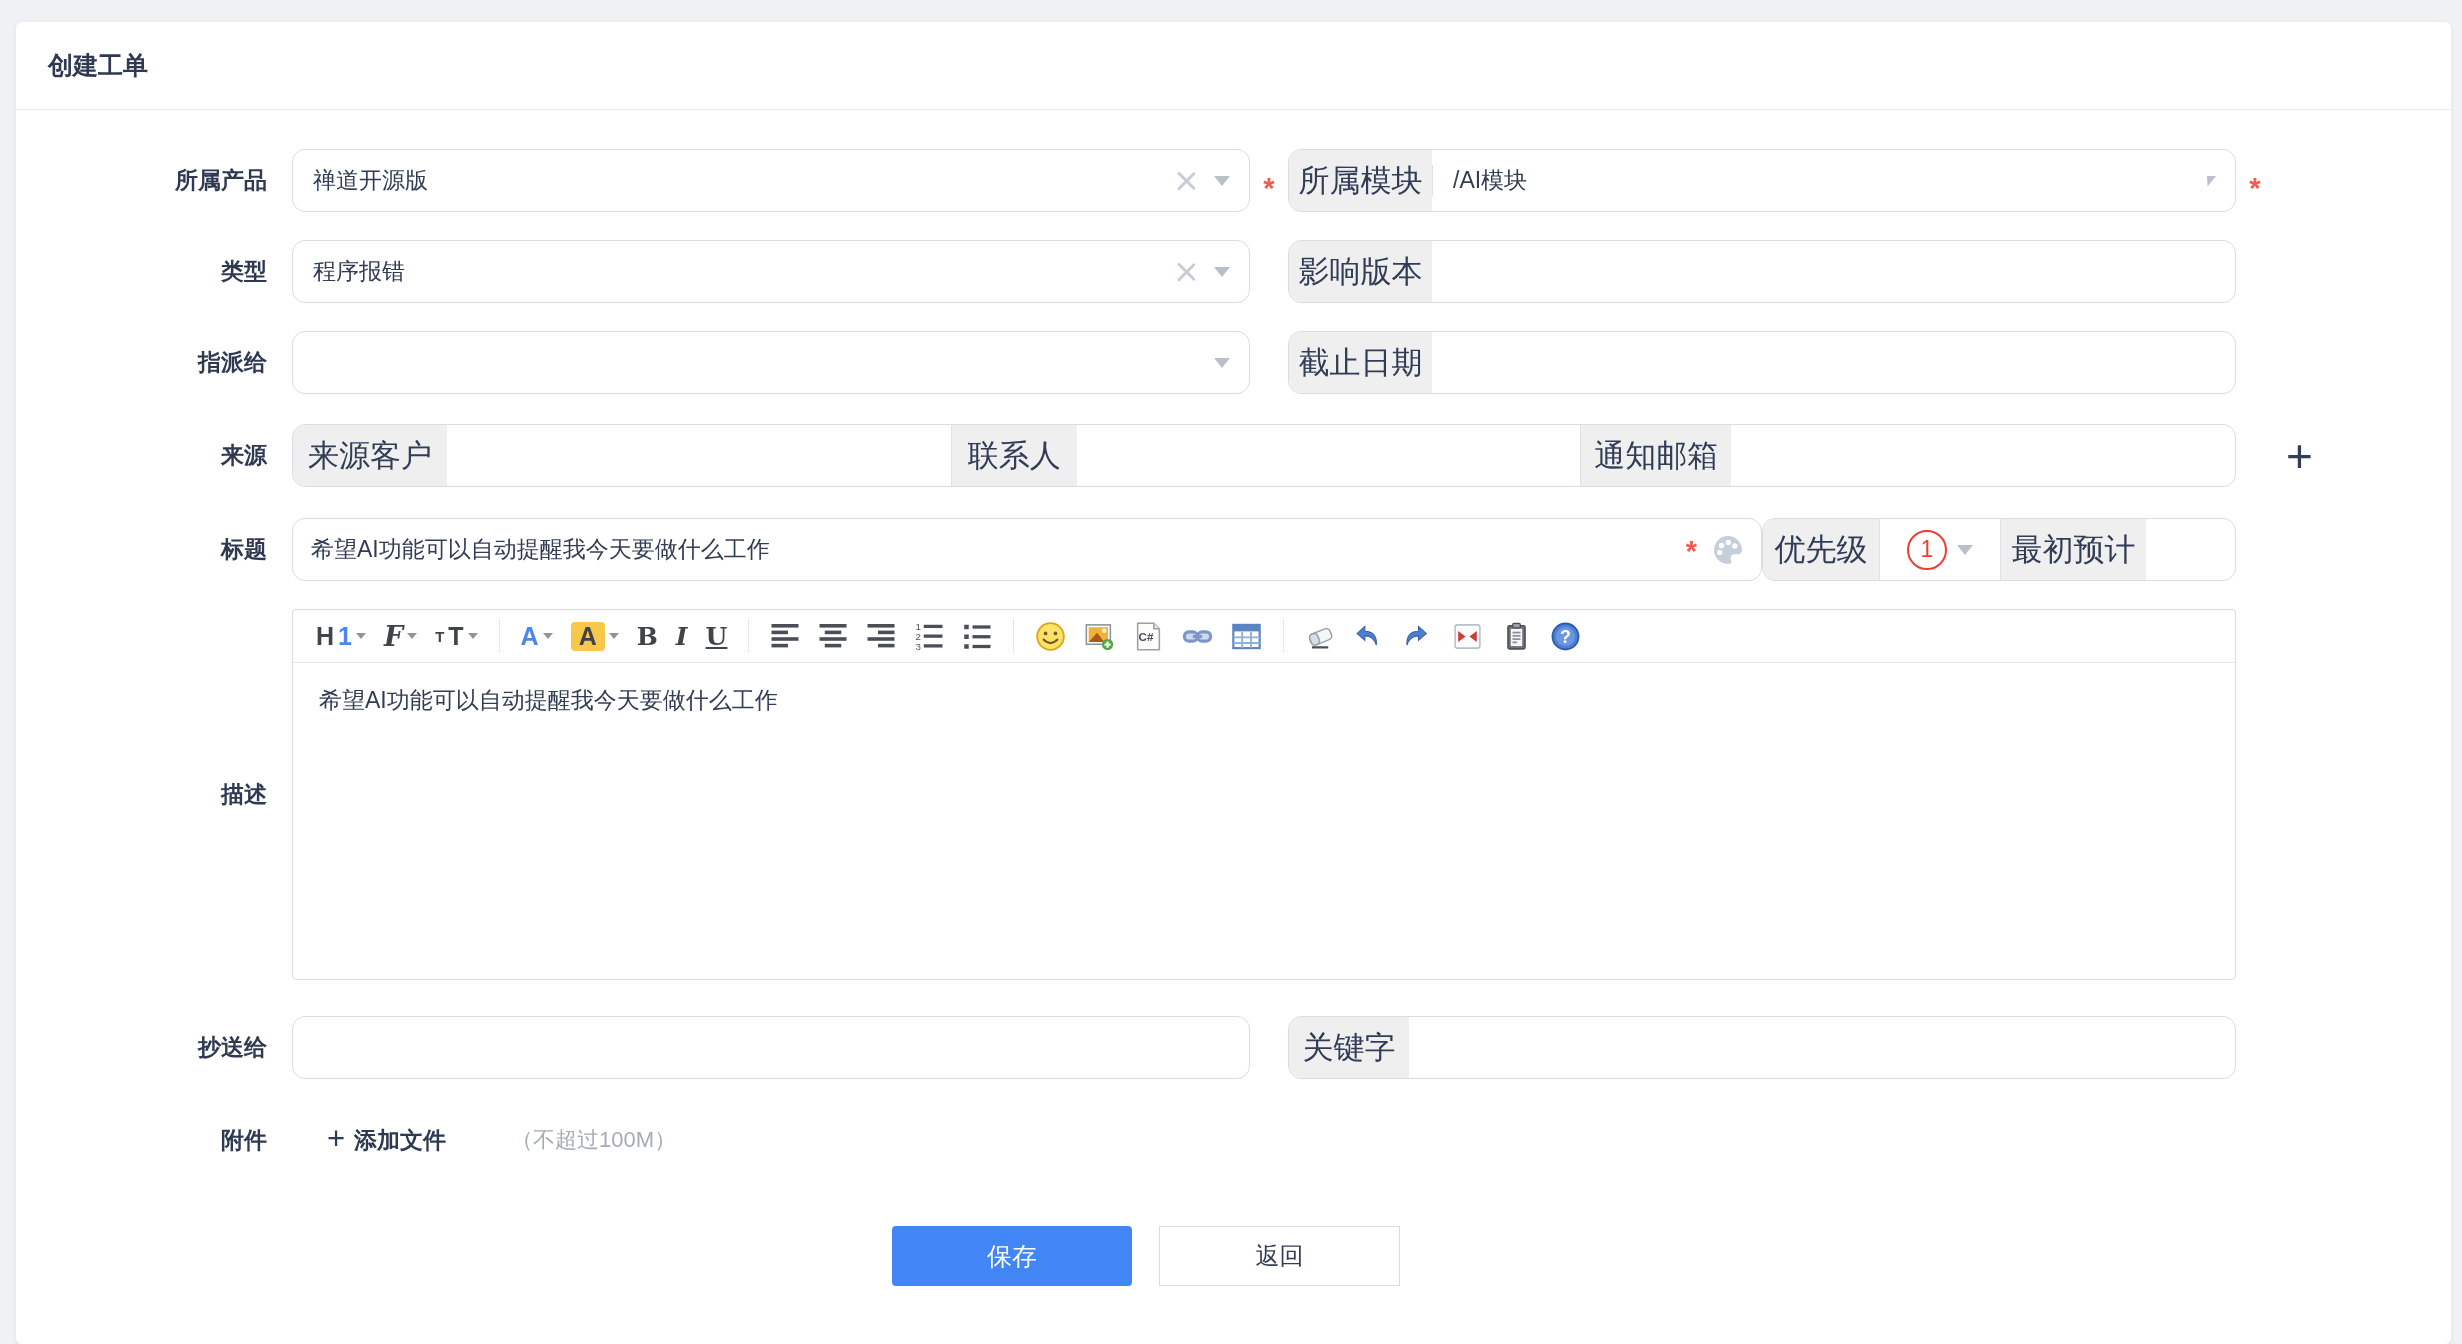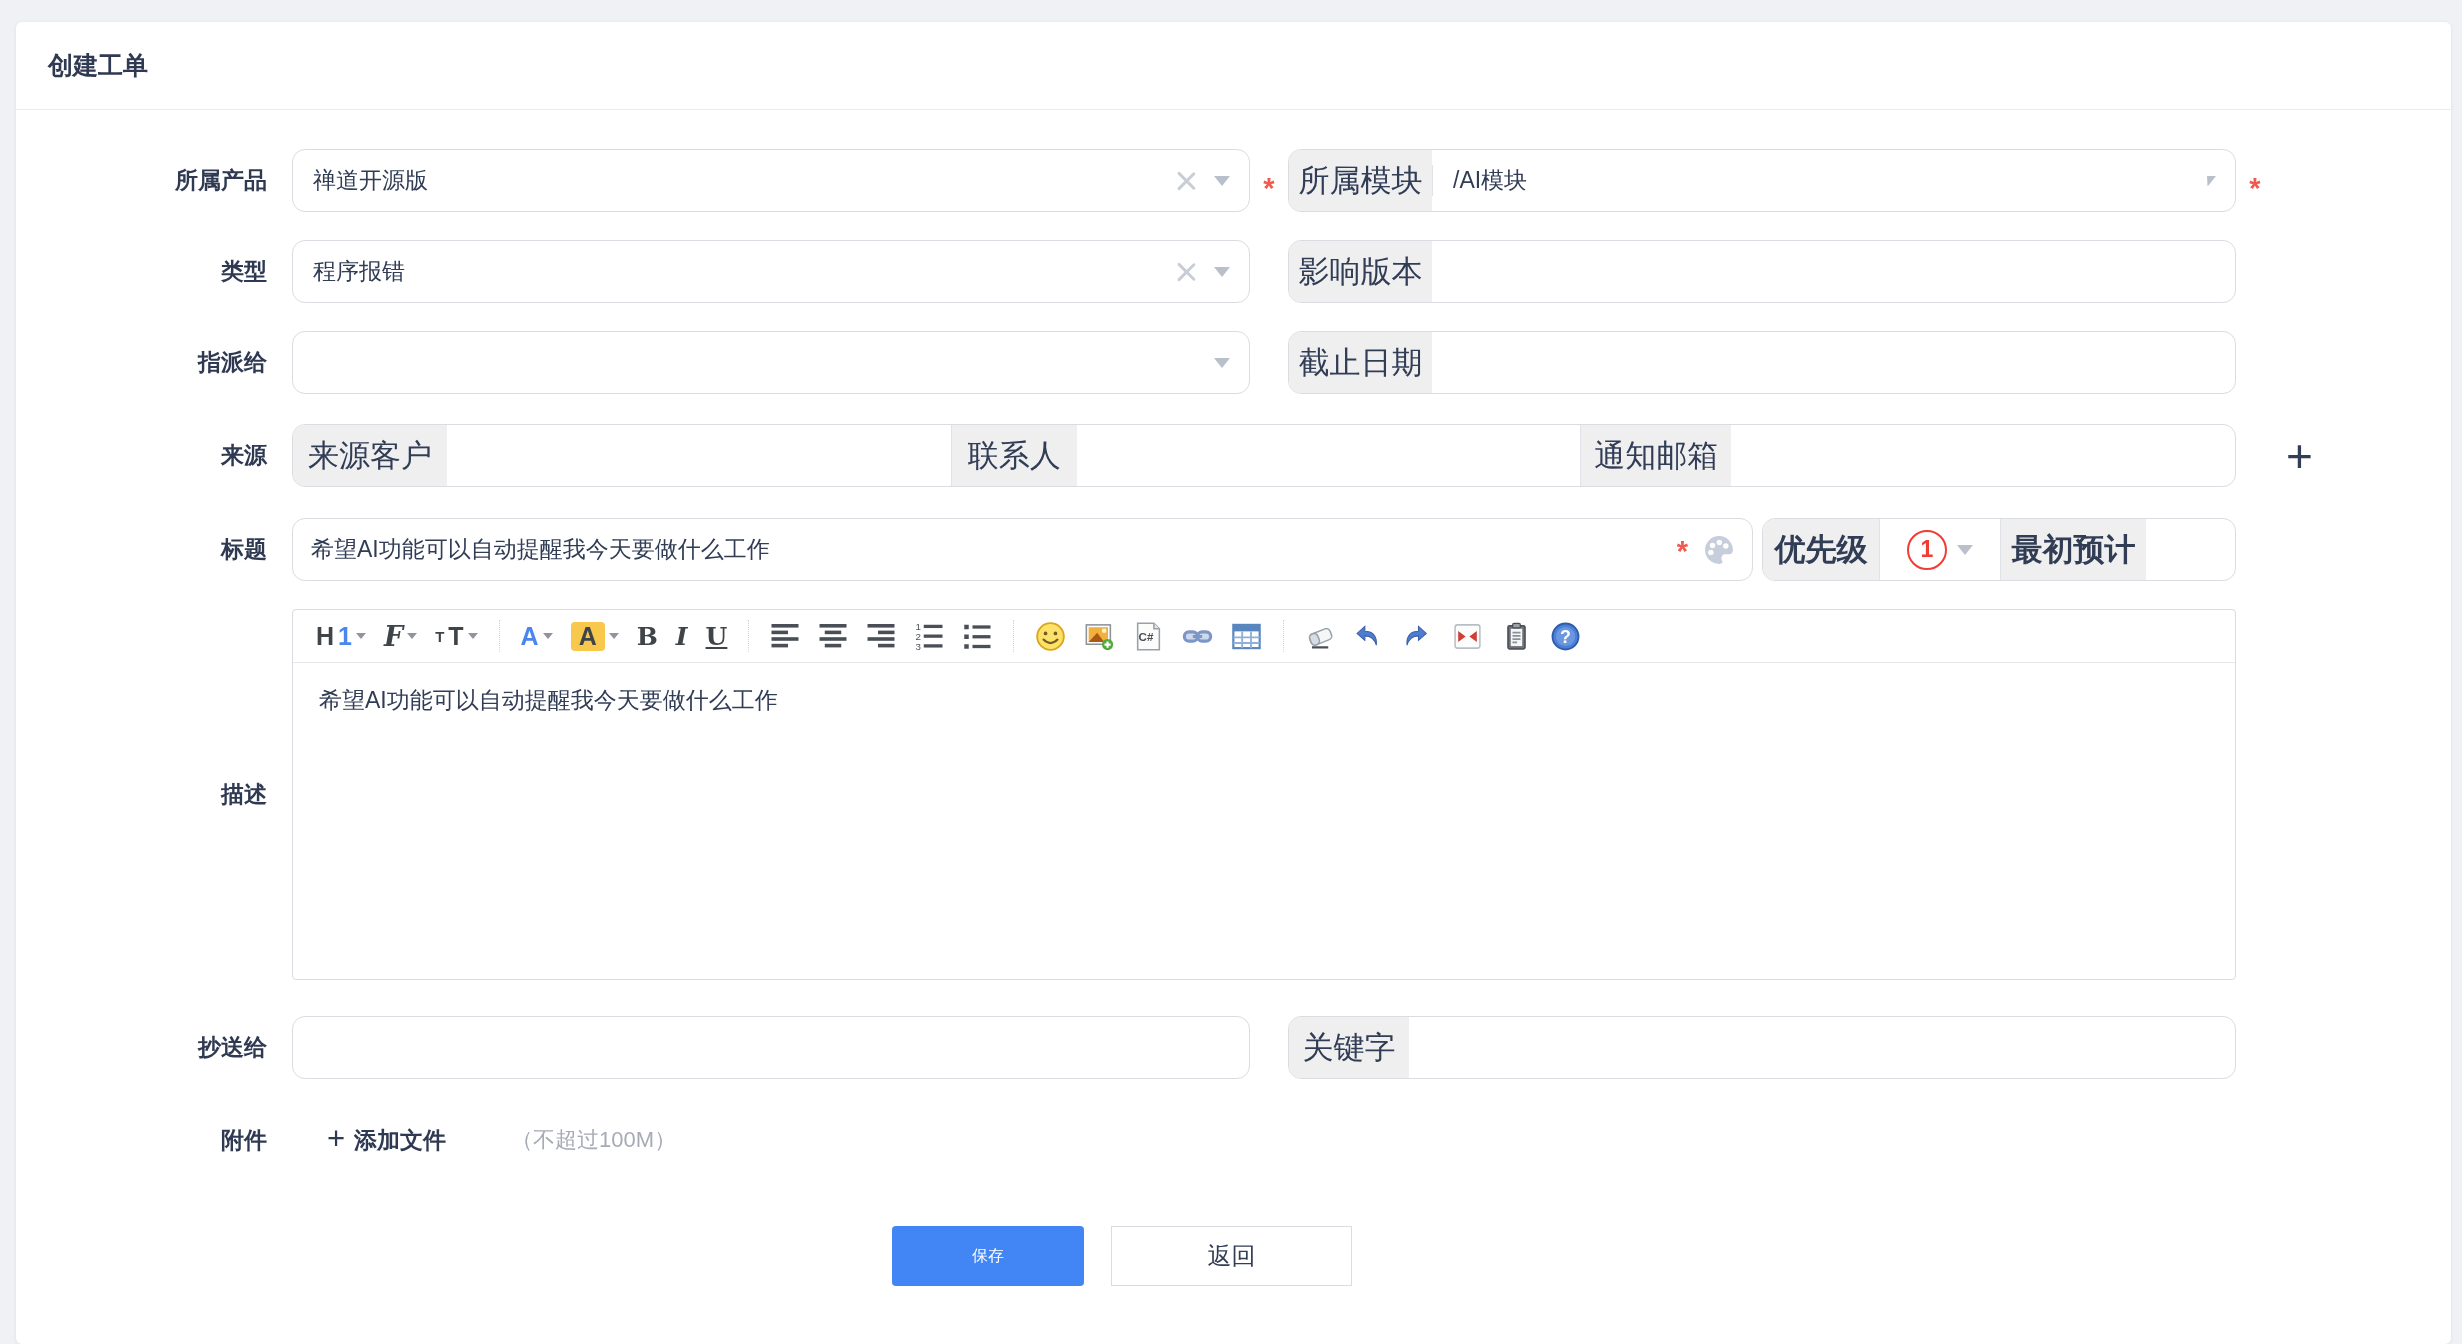--- a/index.html
+++ b/index.html
@@ -75,21 +75,21 @@
   .src-in-1 { width:390px; flex:none; } .src-in-2 { width:319px; flex:none; }
   .src-in-3 { flex:1; }
   .add-source {
     margin-left:50px; border:none; background:none; cursor:pointer;
     font-size:46px; font-weight:400; color:#323e58; line-height:1;
   }
 
   .title-wrap { width:1944px; display:flex; align-items:center; }
   .title-box { flex:1; }
   .title-box .req { top:2px; margin-right:14px; }
-  .pri-group { margin-left:9px; width:474px; flex:none;font-weight:bold; }
+  .pri-group { width:474px; flex:none; }
   .pri-cell { width:121px; justify-content:center; gap:10px; }
   .pri-badge {
     width:40px; height:40px; border:2.5px solid #f03c32; border-radius:50%;
     color:#f03c32; font-size:23px; display:flex; align-items:center; justify-content:center;
   }
   .pri-cell .caret { margin-right:0; border-left-width:8px; border-right-width:8px; }
   .est-cell { width:87px; }
 
   
   .editor {
@@ -123,22 +123,22 @@
 
   .add-file {
     border:none; background:none; cursor:pointer;
     display:flex; align-items:center; font-size:23px; font-weight:bold; color:#2f3a52;
   }
   .add-file .plus { font-size:31px; font-weight:400; margin-right:9px; position:relative; top:-1px; }
   .limit { font-size:22px; color:#a6abb5; margin-left:30px; }
 
   .btn-row { display:flex; padding-left:876px; }
   .btn-save {
-    width:192px; height:60px; border:none; border-radius:4px; cursor:pointer;
-    background:#4285f4; color:#fff; font-size:16px; font-family:inherit;
+    width:240px; height:60px; border:none; border-radius:4px; cursor:pointer;
+    background:#4285f4; color:#fff; font-size:25px; font-family:inherit;
   }
   .btn-back {
     width:241px; height:60px; border:1px solid #d9dce1; border-radius:0; cursor:pointer;
     background:#fff; color:#313c55; font-size:24px; margin-left:27px; font-family:Liberation Sans, sans-serif;
   }
 </style>
 </head>
 <body>
 
 <div class="card">

